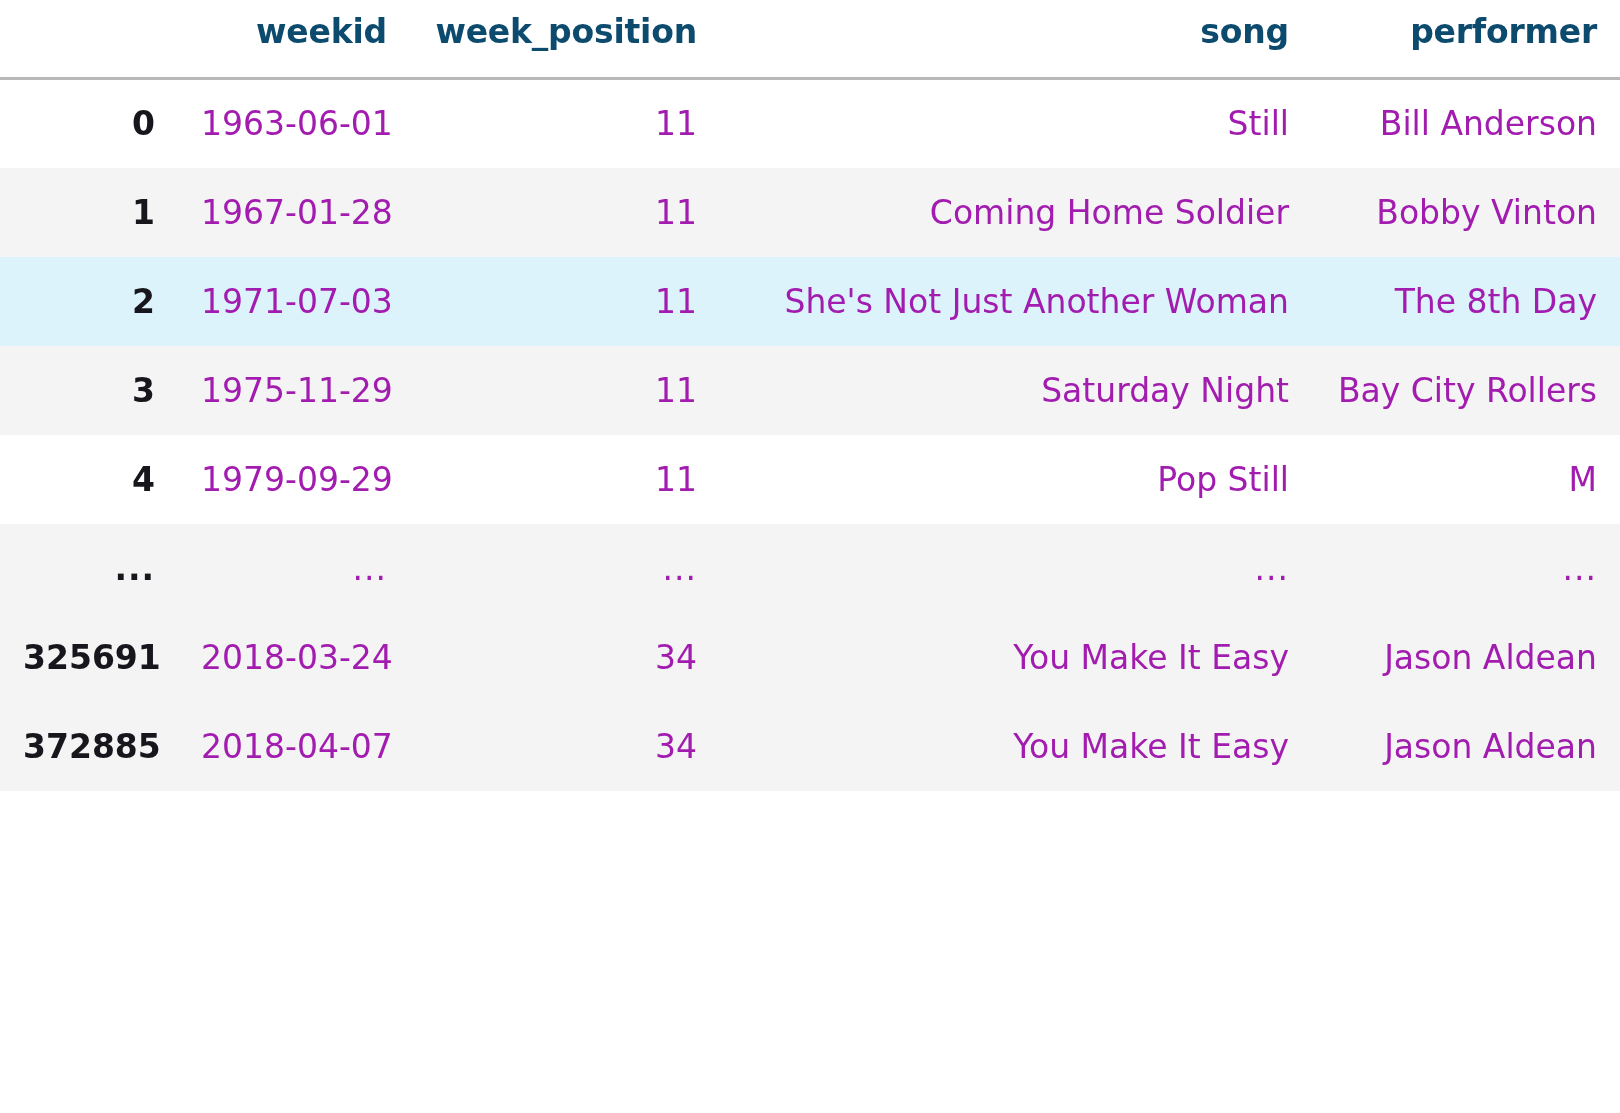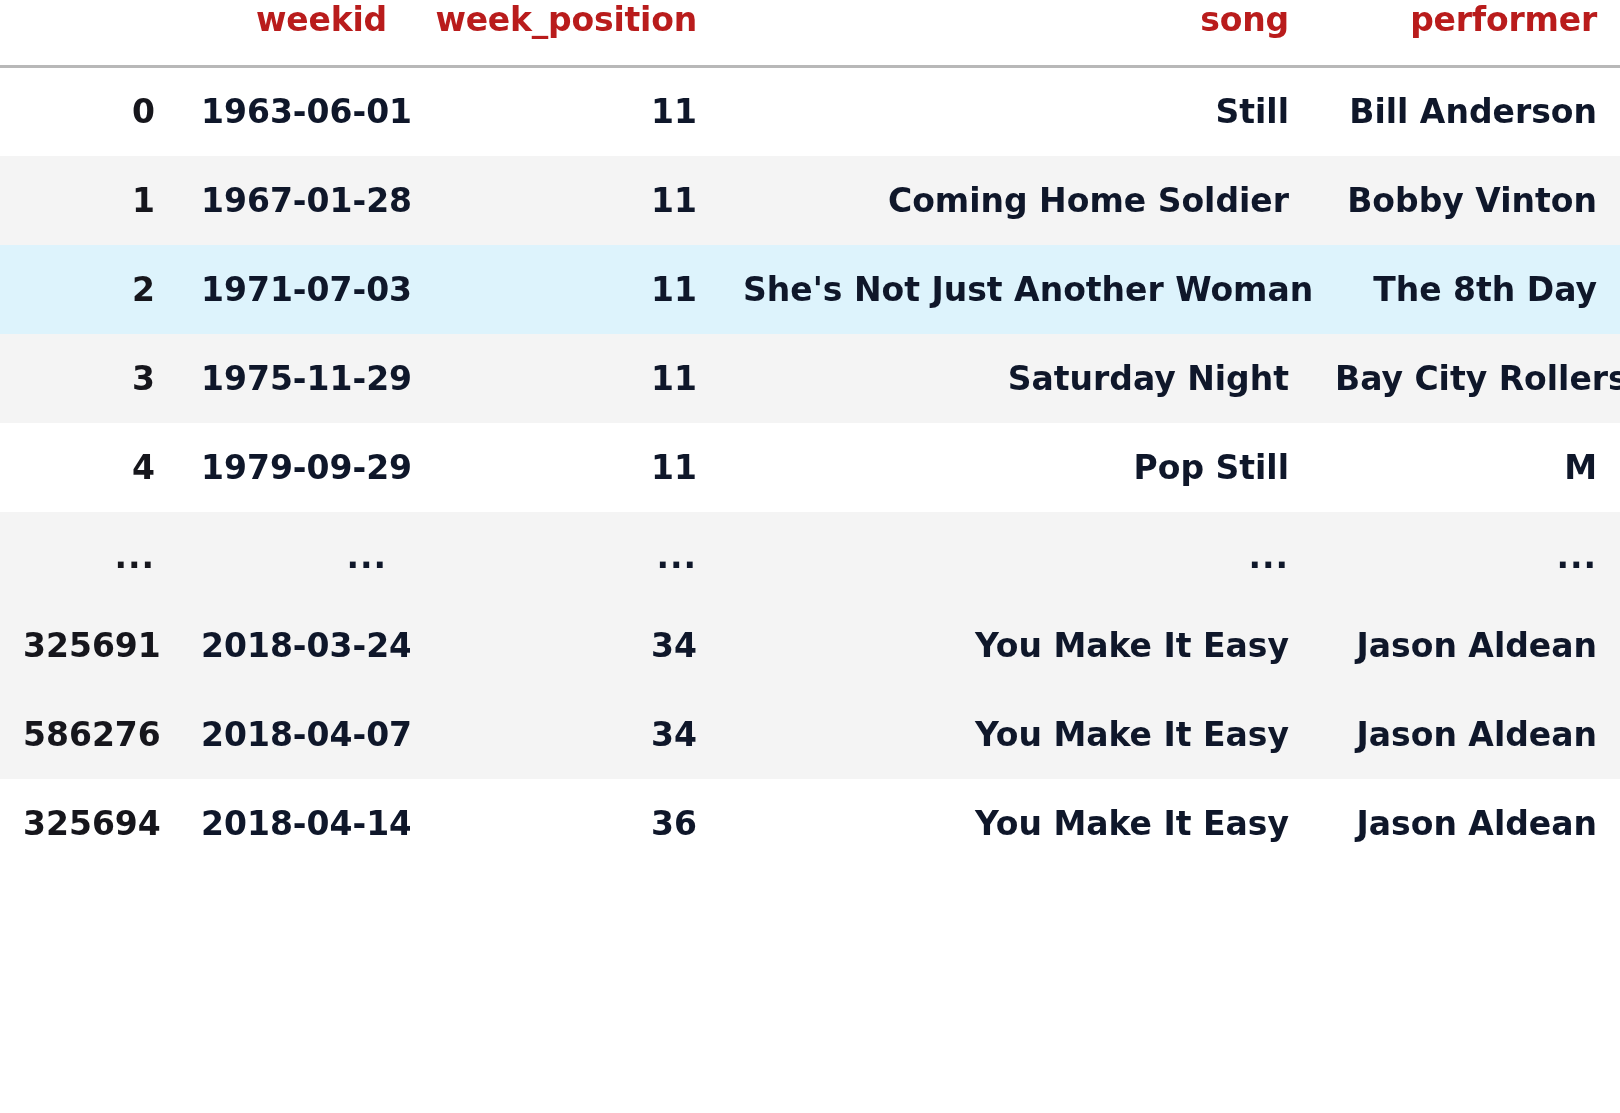--- a/index.html
+++ b/index.html
@@ -35,22 +35,22 @@
   col.c-weekid   { width: 232px; }
   col.c-weekpos  { width: 310px; }
   col.c-song     { width: 592px; }
   col.c-performer{ width: 308px; }
 
   
   table.dataframe thead th {
     text-align: right;
     font-weight: bold;
     font-size: 33px;
-    color: #b91c1c;
-    padding: 0 23px 26px 10px;
+    color: #0c4a6e;
+    padding: 12px 23px 26px 10px;
     vertical-align: bottom;
     white-space: nowrap;
     letter-spacing: -0.2px;
   }
   table.dataframe thead tr.header-row {
     border-bottom: 3px solid #b8b8b8;
   }
   table.dataframe thead th.th-index {
     padding-right: 23px;
   }
@@ -59,22 +59,22 @@
   }
 
   
   table.dataframe tbody tr {
     height: 89px;
   }
   table.dataframe tbody td,
   table.dataframe tbody th {
     text-align: right;
     font-size: 33px;
-    font-weight: bold;
-    color: #0f172a;
+    font-weight: normal;
+    color: #a21caf;
     padding: 0 23px;
     white-space: nowrap;
     overflow: hidden;
     vertical-align: middle;
     border: none;
   }
   table.dataframe tbody th.row-index {
     font-weight: bold;
     color: #16161c;
     padding-right: 23px;
@@ -168,28 +168,21 @@
           <td class="cell-ellipsis">...</td>
         </tr>
         <tr class="stripe">
           <th class="row-index">325691</th>
           <td>2018-03-24</td>
           <td>34</td>
           <td>You Make It Easy</td>
           <td>Jason Aldean</td>
         </tr>
         <tr class="stripe">
-          <th class="row-index">586276</th>
+          <th class="row-index">372885</th>
           <td>2018-04-07</td>
           <td>34</td>
-          <td>You Make It Easy</td>
-          <td>Jason Aldean</td>
-        </tr>
-        <tr class="plain">
-          <th class="row-index">325694</th>
-          <td>2018-04-14</td>
-          <td>36</td>
           <td>You Make It Easy</td>
           <td>Jason Aldean</td>
         </tr>
       </tbody>
   </table>
 </div>
 
 </body></html>

